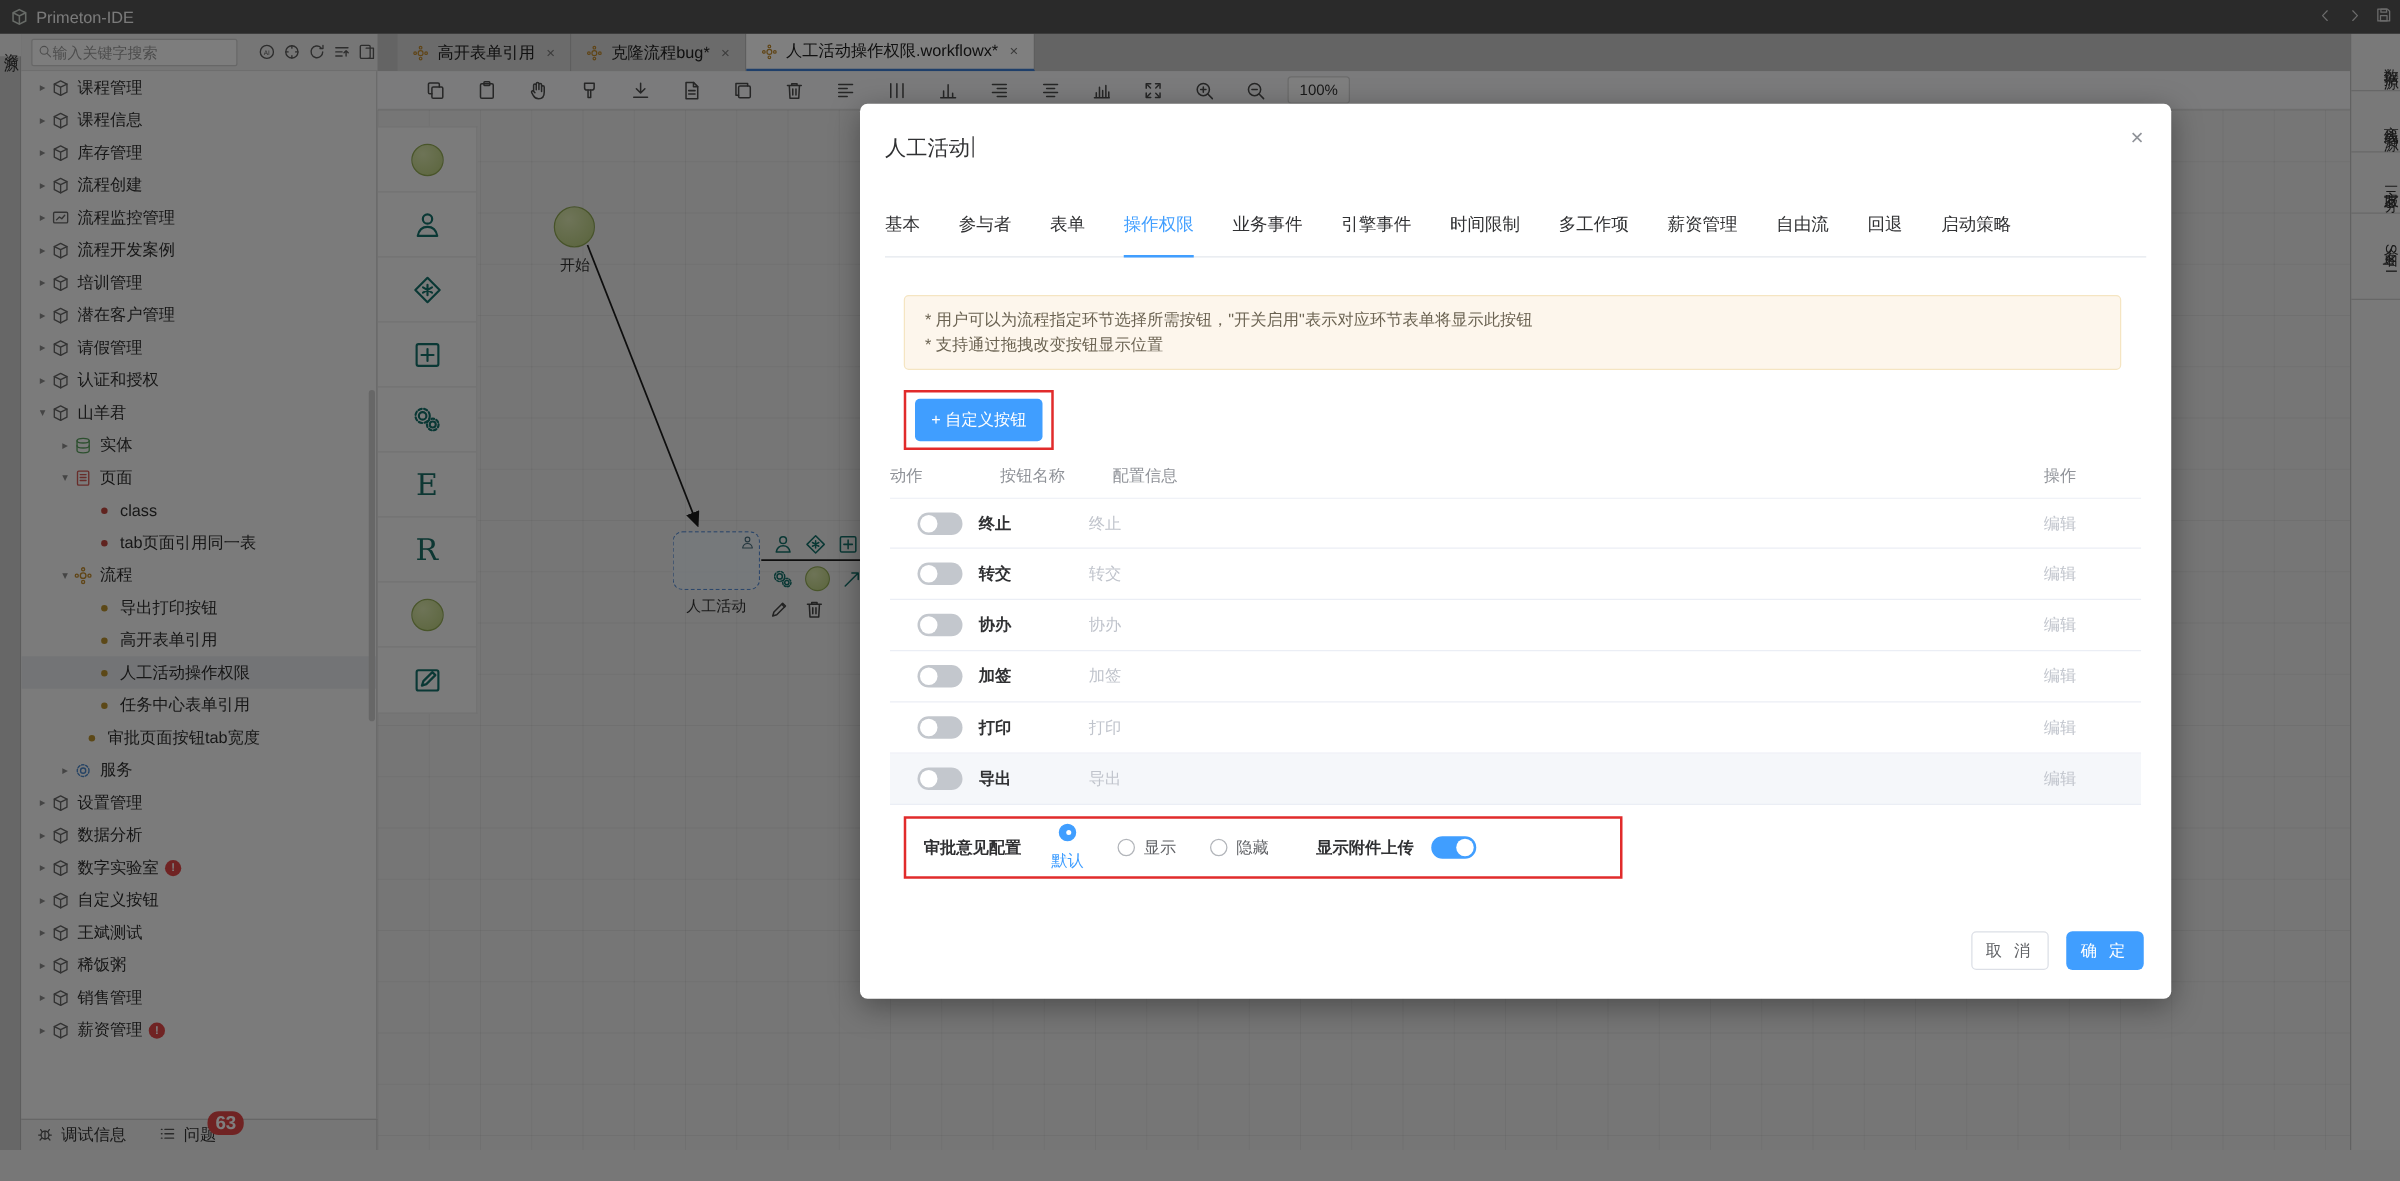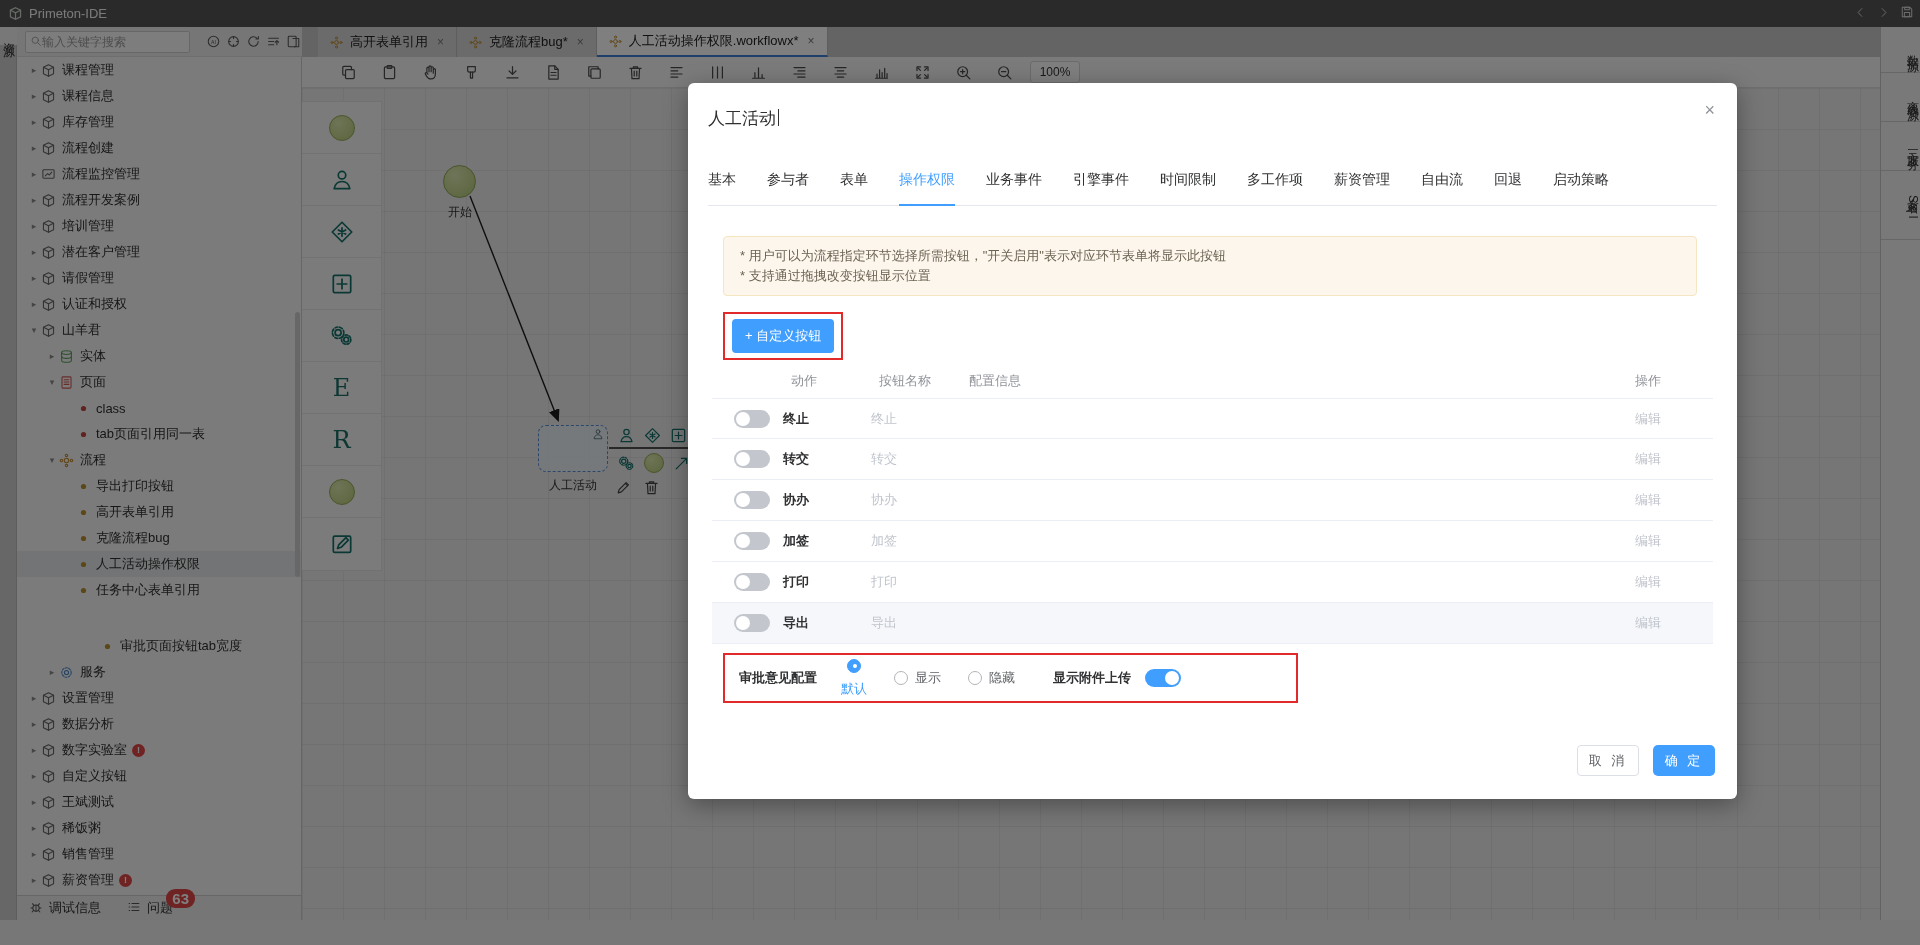--- a/index.html
+++ b/index.html
@@ -103,21 +103,21 @@
   .m-tabs { position:absolute; left:20px; top:88px; right:20px; height:35px; display:flex; gap:31px; border-bottom:1px solid #e4e7ed; }
   .m-tab { font-size:14px; color:#303133; cursor:pointer; padding-bottom:12px; position:relative; white-space:nowrap; }
   .m-tab.active { color:#409eff; }
   .m-tab.active::after { content:""; position:absolute; left:0; right:0; bottom:-1px; height:2px; background:#409eff; }
   .m-notice { position:absolute; left:35px; right:40px; top:153px; height:60px; background:#fdf6ec; border:1px solid #f5e5c2;
     border-radius:4px; padding:9px 16px; color:#6b6352; font-size:13px; line-height:20px; }
   .m-custombox { position:absolute; left:35px; top:229px; border:2px solid #e12b2b; padding:5px 7px; }
   .btn-custom { background:#409eff; color:#fff; border:none; border-radius:4px; font-size:13px; padding:8px 13px; cursor:pointer; }
   .m-thead { position:absolute; left:24px; right:24px; top:286px; height:24px; display:flex; align-items:center;
     color:#909399; font-size:13px; }
-  .m-thead .h-action { margin-left:79px; width:88px;font-family:Liberation Mono, monospace; }
+  .m-thead .h-action { width:88px;font-family:Liberation Mono, monospace; }
   .m-thead .h-name { width:90px; }
   .m-thead .h-config { flex:1; }
   .m-thead .h-op { width:78px; }
   .m-list { position:absolute; left:24px; right:24px; top:315px; height:249px; overflow:hidden; }
   .m-row { height:41px; display:flex; align-items:center; padding-left:22px; border-bottom:1px solid #ebeef5; }
   .m-row:first-child { border-top:1px solid #ebeef5; }
   .m-row.hl { background:#f5f7fa; }
   .m-row .r-action { width:88px; font-weight:bold; color:#303133; margin-left:13px; }
   .m-row .r-name { width:90px; color:#c0c4cc; }
   .m-row .r-fill { flex:1; }
@@ -449,54 +449,43 @@
           <span class="caret"></span>
           <span class="ic">
             <svg viewBox="0 0 16 16" width="13" height="13">
               <g fill="none" stroke="#b8912f" stroke-width="1.15" stroke-linecap="round" stroke-linejoin="round">
                 <circle cx="8" cy="8" r="3.2" fill="#b8912f" stroke="none"></circle>
               </g>
             </svg>
           </span>
           <span class="tlabel">高开表单引用</span>
         </div>
-        <div class="trow" style="padding-left: 46px;">
+        <div class="trow sel" style="padding-left: 46px;">
           <span class="caret"></span>
           <span class="ic">
             <svg viewBox="0 0 16 16" width="13" height="13">
               <g fill="none" stroke="#b8912f" stroke-width="1.15" stroke-linecap="round" stroke-linejoin="round">
                 <circle cx="8" cy="8" r="3.2" fill="#b8912f" stroke="none"></circle>
               </g>
             </svg>
           </span>
-          <span class="tlabel">克隆流程bug</span>
-        </div>
-        <div class="trow sel" style="padding-left: 46px;">
+          <span class="tlabel">人工活动操作权限</span>
+        </div>
+        <div class="trow" style="padding-left: 46px;">
           <span class="caret"></span>
           <span class="ic">
             <svg viewBox="0 0 16 16" width="13" height="13">
               <g fill="none" stroke="#b8912f" stroke-width="1.15" stroke-linecap="round" stroke-linejoin="round">
                 <circle cx="8" cy="8" r="3.2" fill="#b8912f" stroke="none"></circle>
               </g>
             </svg>
           </span>
-          <span class="tlabel">人工活动操作权限</span>
-        </div>
-        <div class="trow" style="padding-left: 46px;">
-          <span class="caret"></span>
-          <span class="ic">
-            <svg viewBox="0 0 16 16" width="13" height="13">
-              <g fill="none" stroke="#b8912f" stroke-width="1.15" stroke-linecap="round" stroke-linejoin="round">
-                <circle cx="8" cy="8" r="3.2" fill="#b8912f" stroke="none"></circle>
-              </g>
-            </svg>
-          </span>
           <span class="tlabel">任务中心表单引用</span>
         </div>
-        <div class="trow" style="padding-left: 70px; margin-top: 30px;">
+        <div class="trow" style="padding-left: 36px;">
           <span class="caret"></span>
           <span class="ic">
             <svg viewBox="0 0 16 16" width="13" height="13">
               <g fill="none" stroke="#b8912f" stroke-width="1.15" stroke-linecap="round" stroke-linejoin="round">
                 <circle cx="8" cy="8" r="3.2" fill="#b8912f" stroke="none"></circle>
               </g>
             </svg>
           </span>
           <span class="tlabel">审批页面按钮tab宽度</span>
         </div>

